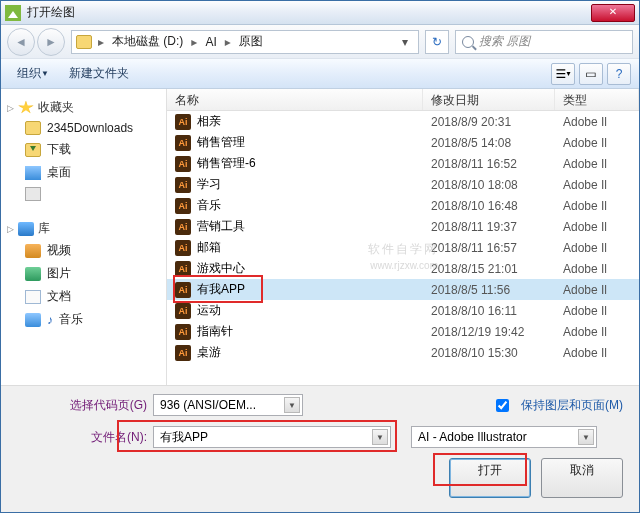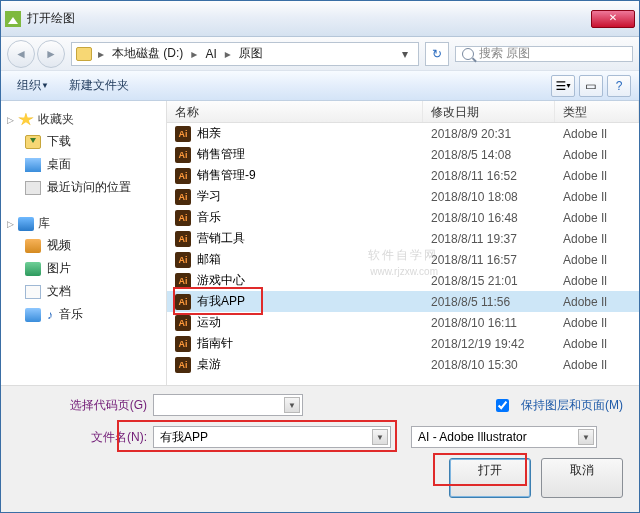--- a/index.html
+++ b/index.html
@@ -1,32 +1,32 @@
 <!DOCTYPE html>
 <html><head>
 <meta charset="utf-8">
 <style>
 *{box-sizing:border-box;margin:0;padding:0;font-family:"Microsoft YaHei","Segoe UI",sans-serif;font-size:12px}
 body{background:#fff;width:640px;height:513px;overflow:hidden}
 .window{width:640px;height:513px;border:1px solid #3a6ea5;background:#f0f0f0;display:flex;flex-direction:column}
-.titlebar{height:36px;background:linear-gradient(#fdfdfe,#e8eef7 45%,#d5e2f0);display:flex;align-items:center;padding:0 4px;border-bottom:1px solid #b5c6d8}
+.titlebar{height:24px;background:linear-gradient(#fdfdfe,#e8eef7 45%,#d5e2f0);display:flex;align-items:center;padding:0 4px;border-bottom:1px solid #b5c6d8}
 .titlebar .ticon{width:16px;height:16px;background:#7fb93f;margin-right:6px;position:relative}
 .titlebar .ticon::after{content:"";position:absolute;left:3px;bottom:3px;border-left:5px solid transparent;border-right:5px solid transparent;border-bottom:7px solid #fff}
 .titlebar .title{flex:1;color:#1a1a1a}
 .titlebar .closebtn{width:44px;height:18px;background:linear-gradient(#e79,#c8102e);border:1px solid #8a0015;border-radius:2px;color:#fff;text-align:center;line-height:14px;font-size:10px}
 .navrow{height:34px;background:linear-gradient(#fafbfc,#e9eef5);display:flex;align-items:center;padding:0 6px;gap:6px;border-bottom:1px solid #dce3ec}
 .navbtns{display:flex;gap:2px}
 .navbtn{width:28px;height:28px;border:1px solid #bfcad7;border-radius:14px;background:linear-gradient(#fdfdfd,#e2e8f0);display:flex;align-items:center;justify-content:center;color:#8a98a8}
 .crumb{flex:1;height:24px;border:1px solid #b8c4d2;background:#fff;display:flex;align-items:center;padding:0 4px;gap:0}
 .crumb .fic{width:16px;height:14px;background:#f7d774;border:1px solid #c7a63c;border-radius:2px;margin-right:4px}
 .crumb .seg{padding:0 6px;height:22px;display:flex;align-items:center;color:#222}
 .crumb .chev{color:#666;padding:0 2px}
 .crumb .drop{margin-left:auto;color:#555;padding:0 6px}
 .refresh{width:24px;height:24px;border:1px solid #b8c4d2;background:#fff;display:flex;align-items:center;justify-content:center;color:#2a6bbf}
-.search{width:178px;height:16px;border:1px solid #b8c4d2;background:#fff;display:flex;align-items:center;padding:0 6px;color:#8a8a8a;}
+.search{width:178px;height:24px;border:1px solid #b8c4d2;background:#fff;display:flex;align-items:center;padding:0 6px;color:#8a8a8a;font-style:italic}
 .search .sic{width:12px;height:12px;border:1.5px solid #7a8aa0;border-radius:50%;margin-right:5px;position:relative}
 .search .sic::after{content:"";position:absolute;width:5px;height:1.5px;background:#7a8aa0;right:-4px;bottom:-2px;transform:rotate(45deg)}
 .toolrow{height:30px;background:linear-gradient(#f7fbff,#e4eefb 50%,#d4e4f7);display:flex;align-items:center;padding:0 8px;gap:4px;border-bottom:1px solid #c0d0e2}
 .tbtn{padding:3px 8px;color:#1e395b;display:flex;align-items:center;}
 .tbtn .dd{font-size:8px;color:#1e395b}
 .toolrow .spacer{flex:1}
 .viewbtn{width:24px;height:22px;border:1px solid #a8bcd4;background:linear-gradient(#fdfdfd,#e8eff8);border-radius:2px;display:flex;align-items:center;justify-content:center}
 .body{flex:1;display:flex;background:#fff;overflow:hidden}
 .sidebar{width:166px;border-right:1px solid #e0e0e0;padding:8px 4px;overflow:hidden}
 .sgroup{margin-bottom:14px}
@@ -114,30 +114,33 @@
 
   <div class="body">
     <div class="sidebar">
       <div class="sgroup">
         <div class="ghead">
             <span class="chv">▷</span>
             <span class="ic ic-star"></span>
             <span>收藏夹</span>
           </div>
         <div class="gitem">
+            <span class="ic ic-folder"></span>
+            <span>2345Downloads</span>
+          </div>
+        <div class="gitem">
             <span class="ic ic-dl"></span>
             <span>下载</span>
           </div>
         <div class="gitem">
             <span class="ic ic-desk"></span>
             <span>桌面</span>
           </div>
         <div class="gitem">
             <span class="ic ic-recent"></span>
-            <span>最近访问的位置</span>
           </div>
       </div>
       <div class="sgroup">
         <div class="ghead">
             <span class="chv">▷</span>
             <span class="ic ic-lib"></span>
             <span>库</span>
           </div>
         <div class="gitem">
             <span class="ic ic-video"></span>
@@ -180,21 +183,21 @@
             <div class="c1">
               <span class="ic-ai">Ai</span>
               <span>销售管理</span>
             </div>
             <div class="c2">2018/8/5 14:08</div>
             <div class="c3">Adobe Il</div>
           </div>
           <div class="frow">
             <div class="c1">
               <span class="ic-ai">Ai</span>
-              <span>销售管理-9</span>
+              <span>销售管理-6</span>
             </div>
             <div class="c2">2018/8/11 16:52</div>
             <div class="c3">Adobe Il</div>
           </div>
           <div class="frow">
             <div class="c1">
               <span class="ic-ai">Ai</span>
               <span>学习</span>
             </div>
             <div class="c2">2018/8/10 18:08</div>
@@ -265,20 +268,21 @@
             <div class="c3">Adobe Il</div>
           </div>
         </div>
     </div>
   </div>
 
   <div class="bottom">
     <div class="brow">
       <div class="blabel">选择代码页(G)</div>
       <div class="combo" style="width:150px">
+          <span>936  (ANSI/OEM...</span>
           <span class="dd">▼</span>
         </div>
       <div style="flex:1"></div>
       <label class="chk">
           <input type="checkbox" checked="" style="">
           <span>保持图层和页面(M)</span>
         </label>
     </div>
     <div class="brow" style="position:relative">
       <div class="blabel">文件名(N):</div>

